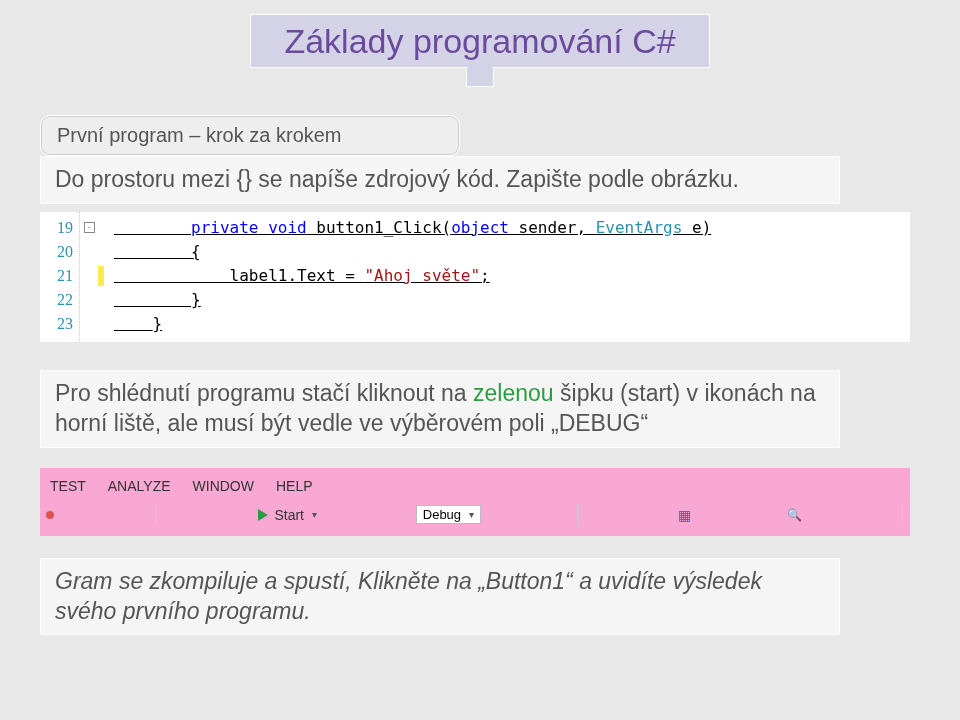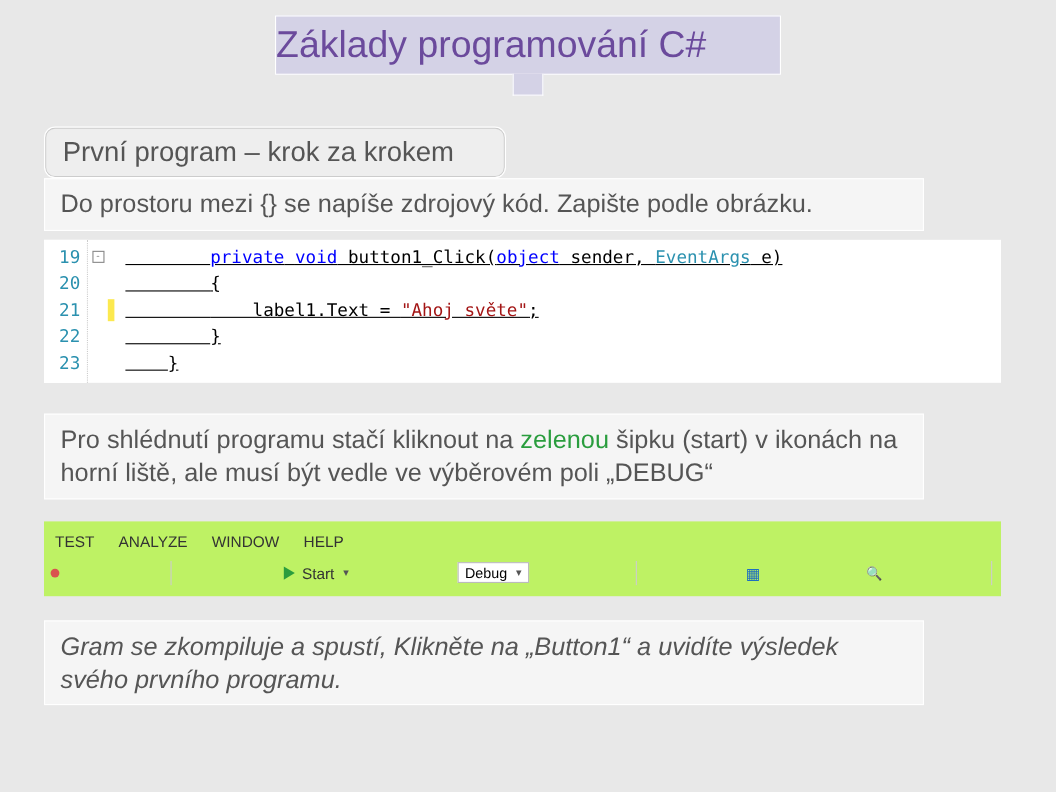--- a/index.html
+++ b/index.html
@@ -21,40 +21,41 @@
     margin: 4px auto 0 auto;
     width: 460px;
     position: relative;
   }
   .title-box .bar {
     background: #d4d2e6;
     border: 1px solid #fff;
     height: 54px;
     display: flex;
     align-items: center;
+    justify-content: center;
     font-size: 34px;
     color: #6b4a9c;
     font-weight: 400;
   }
   .title-box .stem {
     width: 28px;
     height: 20px;
     background: #d4d2e6;
     border: 1px solid #fff;
     border-top: none;
     margin: -1px auto 0 auto;
   }
   .sub-box {
     margin-top: 28px;
     background: #eeeeee;
     border: 1px solid #fff;
     border-radius: 10px;
     padding: 8px 16px;
     width: 420px;
-    font-size: 25px;
+    font-size: 20px;
     color: #555;
     box-shadow: 0 0 0 1px #ccc inset;
   }
   .text-block {
     margin-top: 0;
     background: #f5f5f5;
     border: 1px solid #fff;
     padding: 8px 14px;
     width: 800px;
     font-size: 23px;
@@ -74,20 +75,21 @@
     font-size: 16px;
     line-height: 24px;
   }
   .gutter {
     width: 40px;
     background: #fff;
     color: #2b91af;
     text-align: right;
     padding: 4px 6px 4px 0;
     border-right: 1px dotted #ccc;
+    font-family: Liberation Serif, serif;
   }
   .gutter div { height: 24px; }
   .fold {
     width: 18px;
     padding-top: 4px;
     color: #888;
     font-size: 13px;
   }
   .fold .box {
     width: 11px; height: 11px;
@@ -114,21 +116,21 @@
     text-decoration: underline;
   }
   .kw { color: #0000ff; }
   .typ { color: #2b91af; }
   .str { color: #a31515; }
 
   
   .toolbar-wrap {
     margin-top: 20px;
     width: 870px;
-    background: #bef264;
+    background: #f9a8d4;
   }
   .menu-row {
     display: flex;
     gap: 22px;
     padding: 10px 10px 6px 10px;
     font-size: 14px;
     color: #333;
   }
   .tool-row {
     display: flex;

